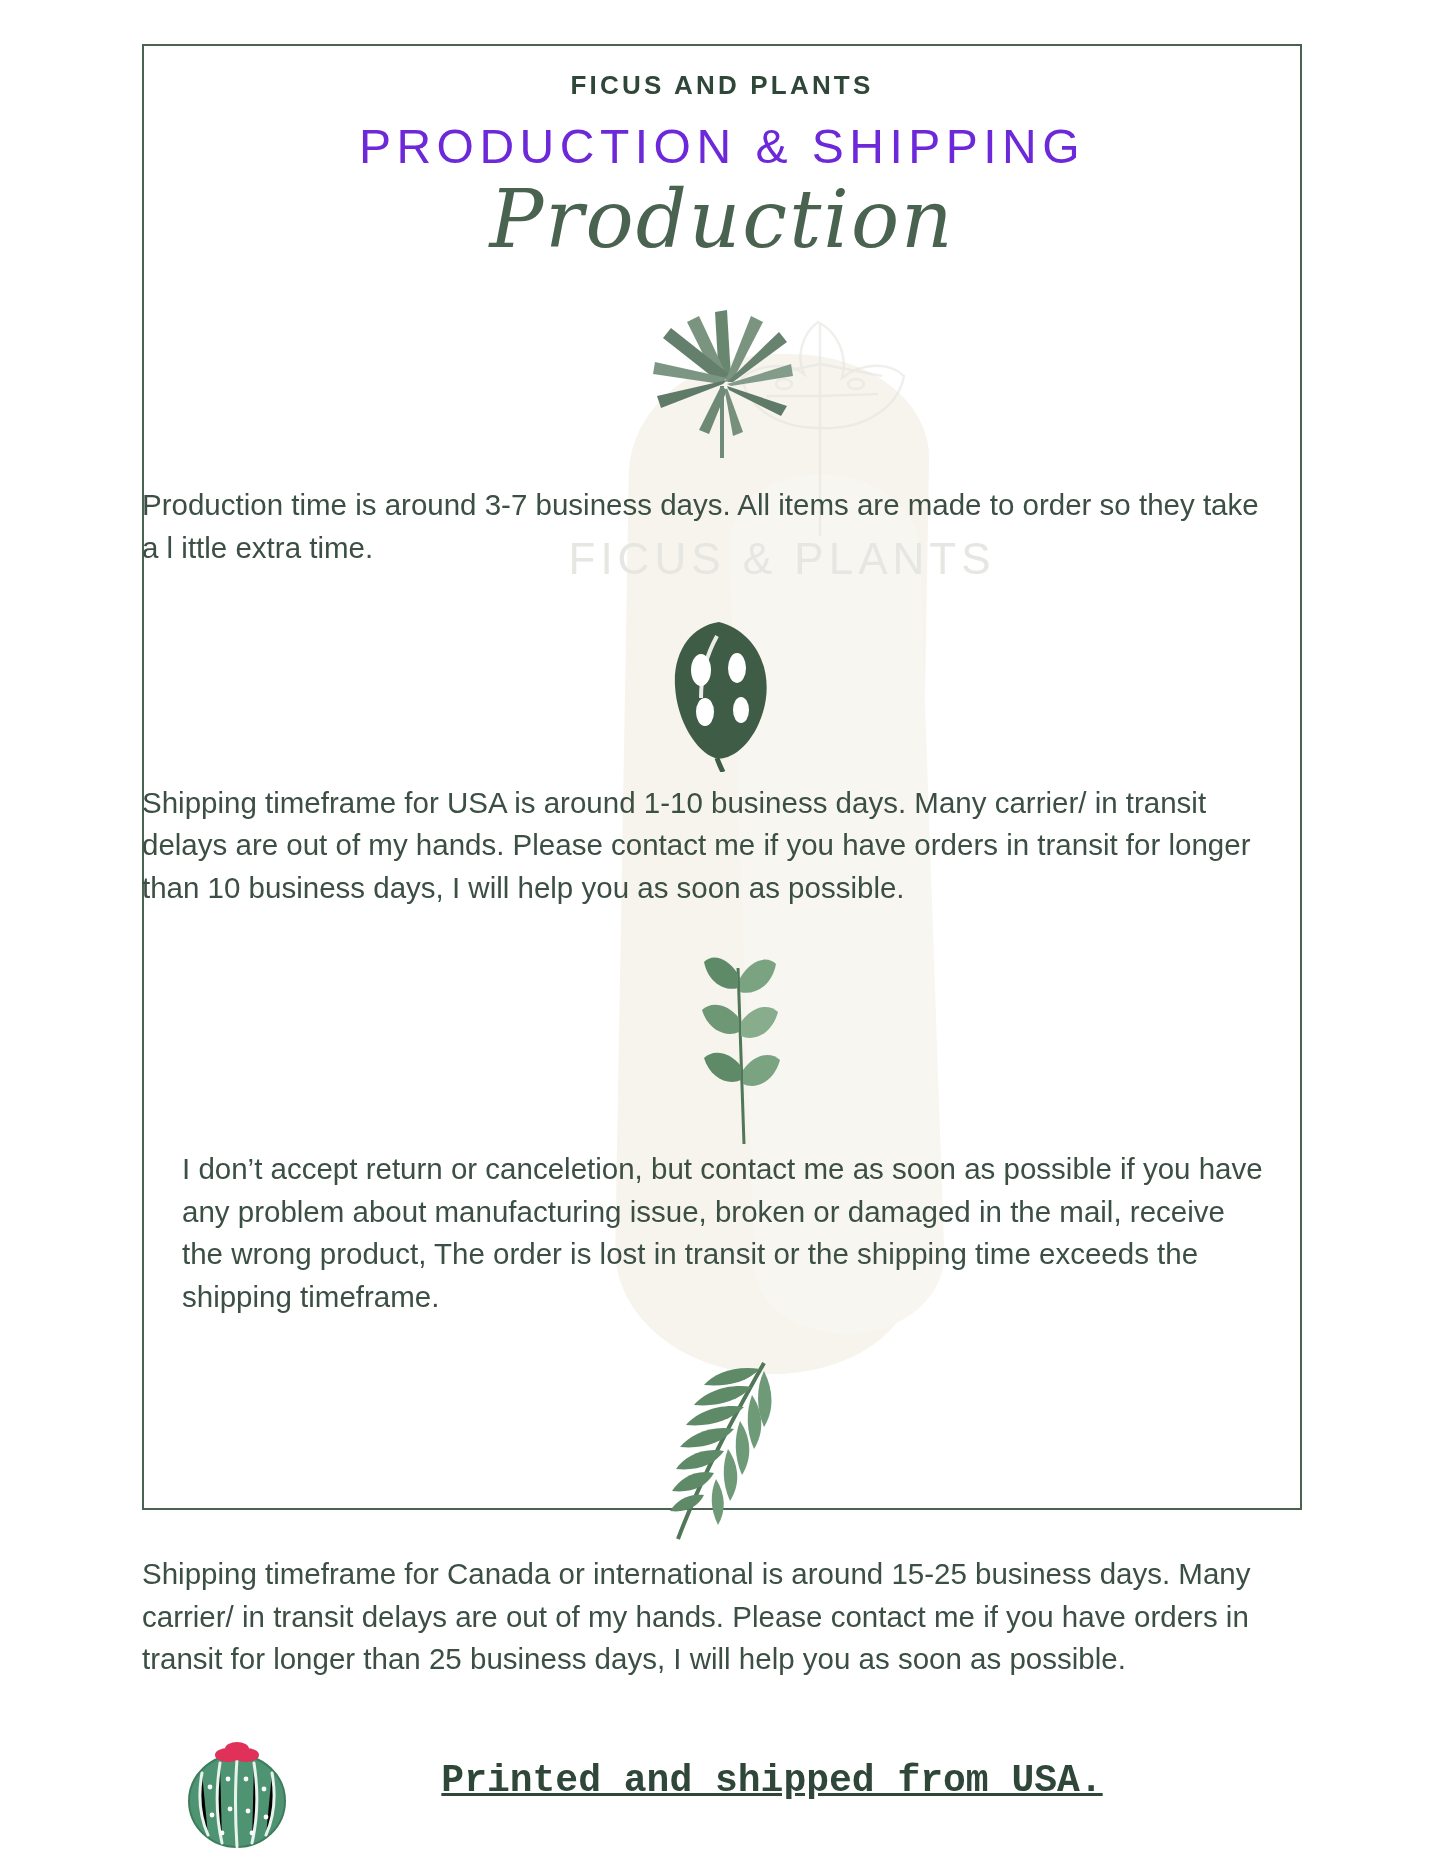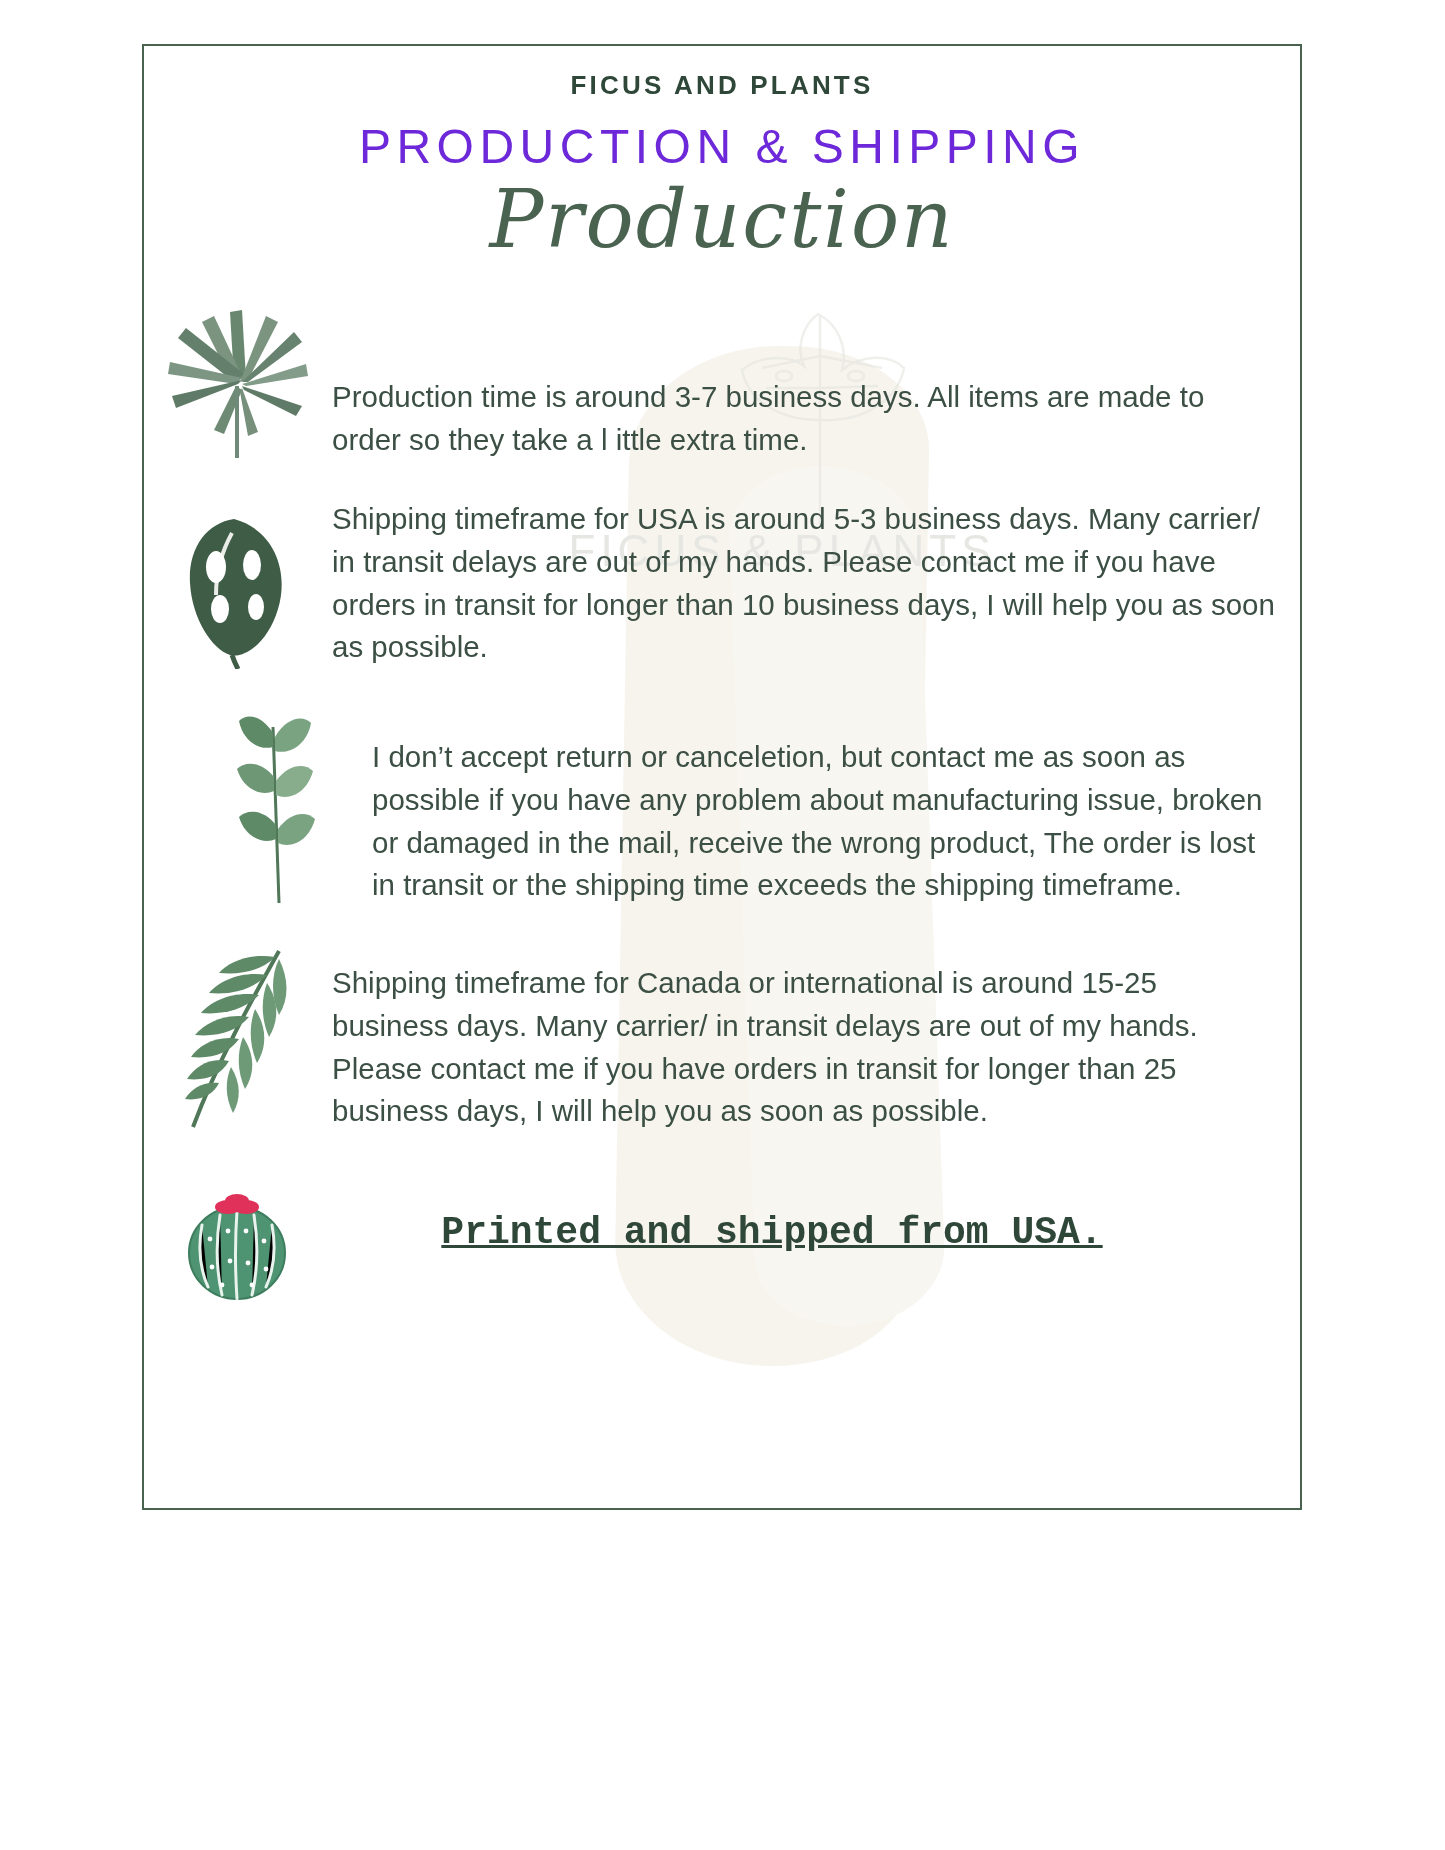--- a/index.html
+++ b/index.html
@@ -40,21 +40,21 @@
     top: 44px;
     width: 1160px;
     height: 1466px;
     box-sizing: border-box;
   }
 
   
   .watermark {
     position: absolute;
     left: 400px;
-    top: 242px;
+    top: 250px;
     width: 460px;
     height: 1100px;
     pointer-events: none;
     z-index: 0;
   }
   .wm-brush {
     position: absolute;
     left: 80px;
     top: 60px;
     width: 300px;
@@ -124,22 +124,23 @@
   }
 
   
   .rows {
     position: relative;
     z-index: 2;
     margin-top: 26px;
   }
   .row {
     display: flex;
-    align-items: flex-end;
+    align-items: center;
     margin-bottom: 10px;
+    flex-direction: column;
   }
   .icon-cell {
     width: 190px;
     min-width: 190px;
     display: flex;
     justify-content: center;
     align-items: flex-start;
     padding-top: 6px;
   }
   .text-cell {
@@ -237,21 +238,21 @@
           <svg width="130" height="170" viewBox="0 0 130 170">
             <path d="M62 20 C 100 30, 118 70, 106 110 C 96 144, 72 160, 58 156 C 40 150, 20 120, 18 84 C 16 50, 34 24, 62 20 Z" fill="#3f5c46"></path>
             <path d="M60 34 C 50 52, 44 74, 44 96" stroke="#e9ece7" stroke-width="4" fill="none"></path>
             <ellipse cx="44" cy="68" rx="10" ry="16" fill="#ffffff"></ellipse>
             <ellipse cx="80" cy="66" rx="9" ry="15" fill="#ffffff"></ellipse>
             <ellipse cx="48" cy="110" rx="9" ry="14" fill="#ffffff"></ellipse>
             <ellipse cx="84" cy="108" rx="8" ry="13" fill="#ffffff"></ellipse>
             <path d="M60 156 C 62 162, 64 166, 66 170" stroke="#3f5c46" stroke-width="5" fill="none"></path>
           </svg>
         </div>
-        <div class="text-cell"> Shipping timeframe for USA is around 5-3 business days. Many carrier/ in transit delays are out of my hands. Please contact me if you have orders in transit for longer than 10 business days, I will help you as soon as possible.</div>
+        <div class="text-cell"> Shipping timeframe for USA is around 1-10 business days. Many carrier/ in transit delays are out of my hands. Please contact me if you have orders in transit for longer than 10 business days, I will help you as soon as possible.</div>
       </div>
 
       <div class="row row-3">
         <div class="icon-cell">
           <svg width="120" height="200" viewBox="0 0 120 200">
             <path d="M62 196 C 60 150, 58 90, 56 20" stroke="#4f7758" stroke-width="3" fill="none"></path>
             <path d="M56 26 C 44 8, 30 6, 22 14 C 26 34, 42 44, 56 40 Z" fill="#5f8a68"></path>
             <path d="M58 30 C 70 10, 86 8, 94 16 C 90 38, 72 48, 58 44 Z" fill="#7aa382"></path>
             <path d="M57 70 C 44 54, 28 54, 20 62 C 26 82, 44 90, 57 84 Z" fill="#6d9775"></path>
             <path d="M59 74 C 72 56, 88 56, 96 64 C 90 86, 72 94, 59 88 Z" fill="#88ad8c"></path>

